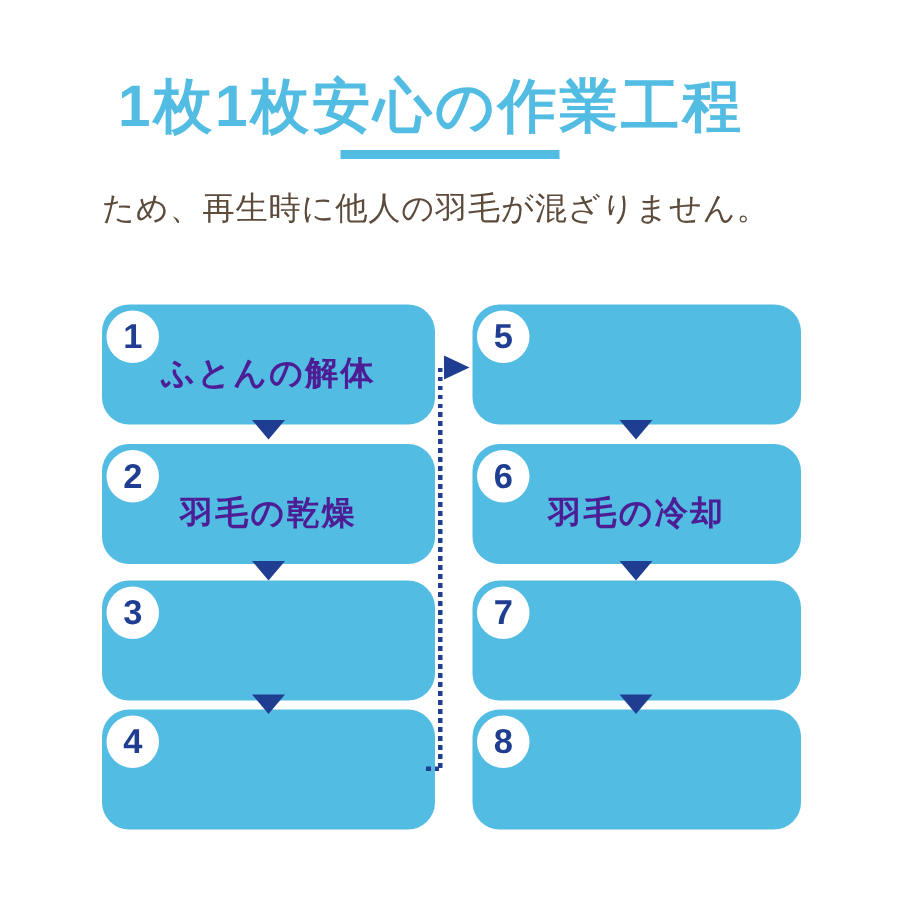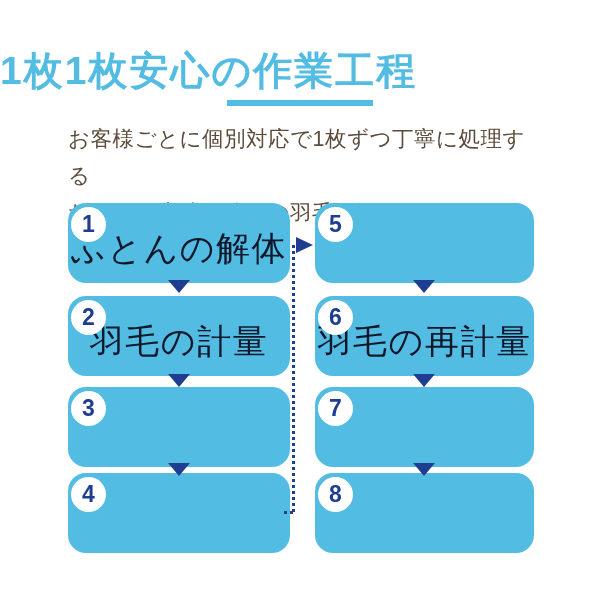--- a/index.html
+++ b/index.html
@@ -3,21 +3,21 @@
 <meta charset="utf-8">
 <style>
   * { margin:0; padding:0; box-sizing:border-box; }
   body { background:#ffffff; }
   .canvas {
     position:relative; width:600px; height:600px; background:#ffffff;
     font-family:"Liberation Sans", sans-serif; overflow:hidden;
   }
   .title {
     position:absolute; top:44px; left:0; width:496px;
-    text-align:left; font-size:39px; font-weight:bold;
+    text-align:right; font-size:39px; font-weight:bold;
     color:#53bce2; letter-spacing:2px;
   }
   .title-underline {
     position:absolute; top:100px; left:227px; width:146px; height:6px;
     background:#53bce2;
   }
   .description {
     position:absolute; top:121px; left:68px; width:478px;
     font-size:21.5px; line-height:37px; color:#5c4b3b; letter-spacing:0.5px;
   }
@@ -25,21 +25,21 @@
     position:absolute; background:#53bce2; border-radius:18px;
     display:flex; align-items:center; justify-content:center;
   }
   .col-left  { left:68px;  width:222px; }
   .col-right { left:315px; width:219px; }
   .row0 { top:203px; height:80px; }
   .row1 { top:296px; height:80px; }
   .row2 { top:387px; height:80px; }
   .row3 { top:473px; height:80px; }
   .step-label {
-    color:#0f172a; font-size:34px; font-weight:normal;
+    color:#4c1d95; font-size:22px; font-weight:bold;
     letter-spacing:1.5px; padding-top:12px; white-space:nowrap;
   }
   .num-circle {
     position:absolute; top:4px; left:3px; width:35px; height:35px;
     background:#ffffff; border-radius:50%;
     display:flex; align-items:center; justify-content:center;
     color:#1f3e92; font-size:23px; font-weight:bold;
   }
   .down-arrow {
     position:absolute; width:0; height:0;
@@ -67,45 +67,44 @@
 </style>
 </head>
 <body>
 
 <div class="canvas">
 
   <div class="title">1枚1枚安心の作業工程</div>
   <div class="title-underline"></div>
 
   <div class="description">
-    <div>お客様ごとに個別対応で1枚ずつ丁寧に処理する</div>
     <div>ため、再生時に他人の羽毛が混ざりません。</div>
   </div>
 
   <div class="step-box col-left row0">
     <span class="num-circle">1</span>
     <span class="step-label">ふとんの解体</span>
   </div>
   <div class="step-box col-left row1">
     <span class="num-circle">2</span>
-    <span class="step-label">羽毛の計量</span>
+    <span class="step-label">羽毛の乾燥</span>
   </div>
   <div class="step-box col-left row2">
     <span class="num-circle">3</span>
   </div>
   <div class="step-box col-left row3">
     <span class="num-circle">4</span>
   </div>
 
   <div class="step-box col-right row0">
     <span class="num-circle">5</span>
   </div>
   <div class="step-box col-right row1">
     <span class="num-circle">6</span>
-    <span class="step-label">羽毛の再計量</span>
+    <span class="step-label">羽毛の冷却</span>
   </div>
   <div class="step-box col-right row2">
     <span class="num-circle">7</span>
   </div>
   <div class="step-box col-right row3">
     <span class="num-circle">8</span>
   </div>
 
   <div class="down-arrow da-l da-0"></div>
   <div class="down-arrow da-l da-1"></div>

